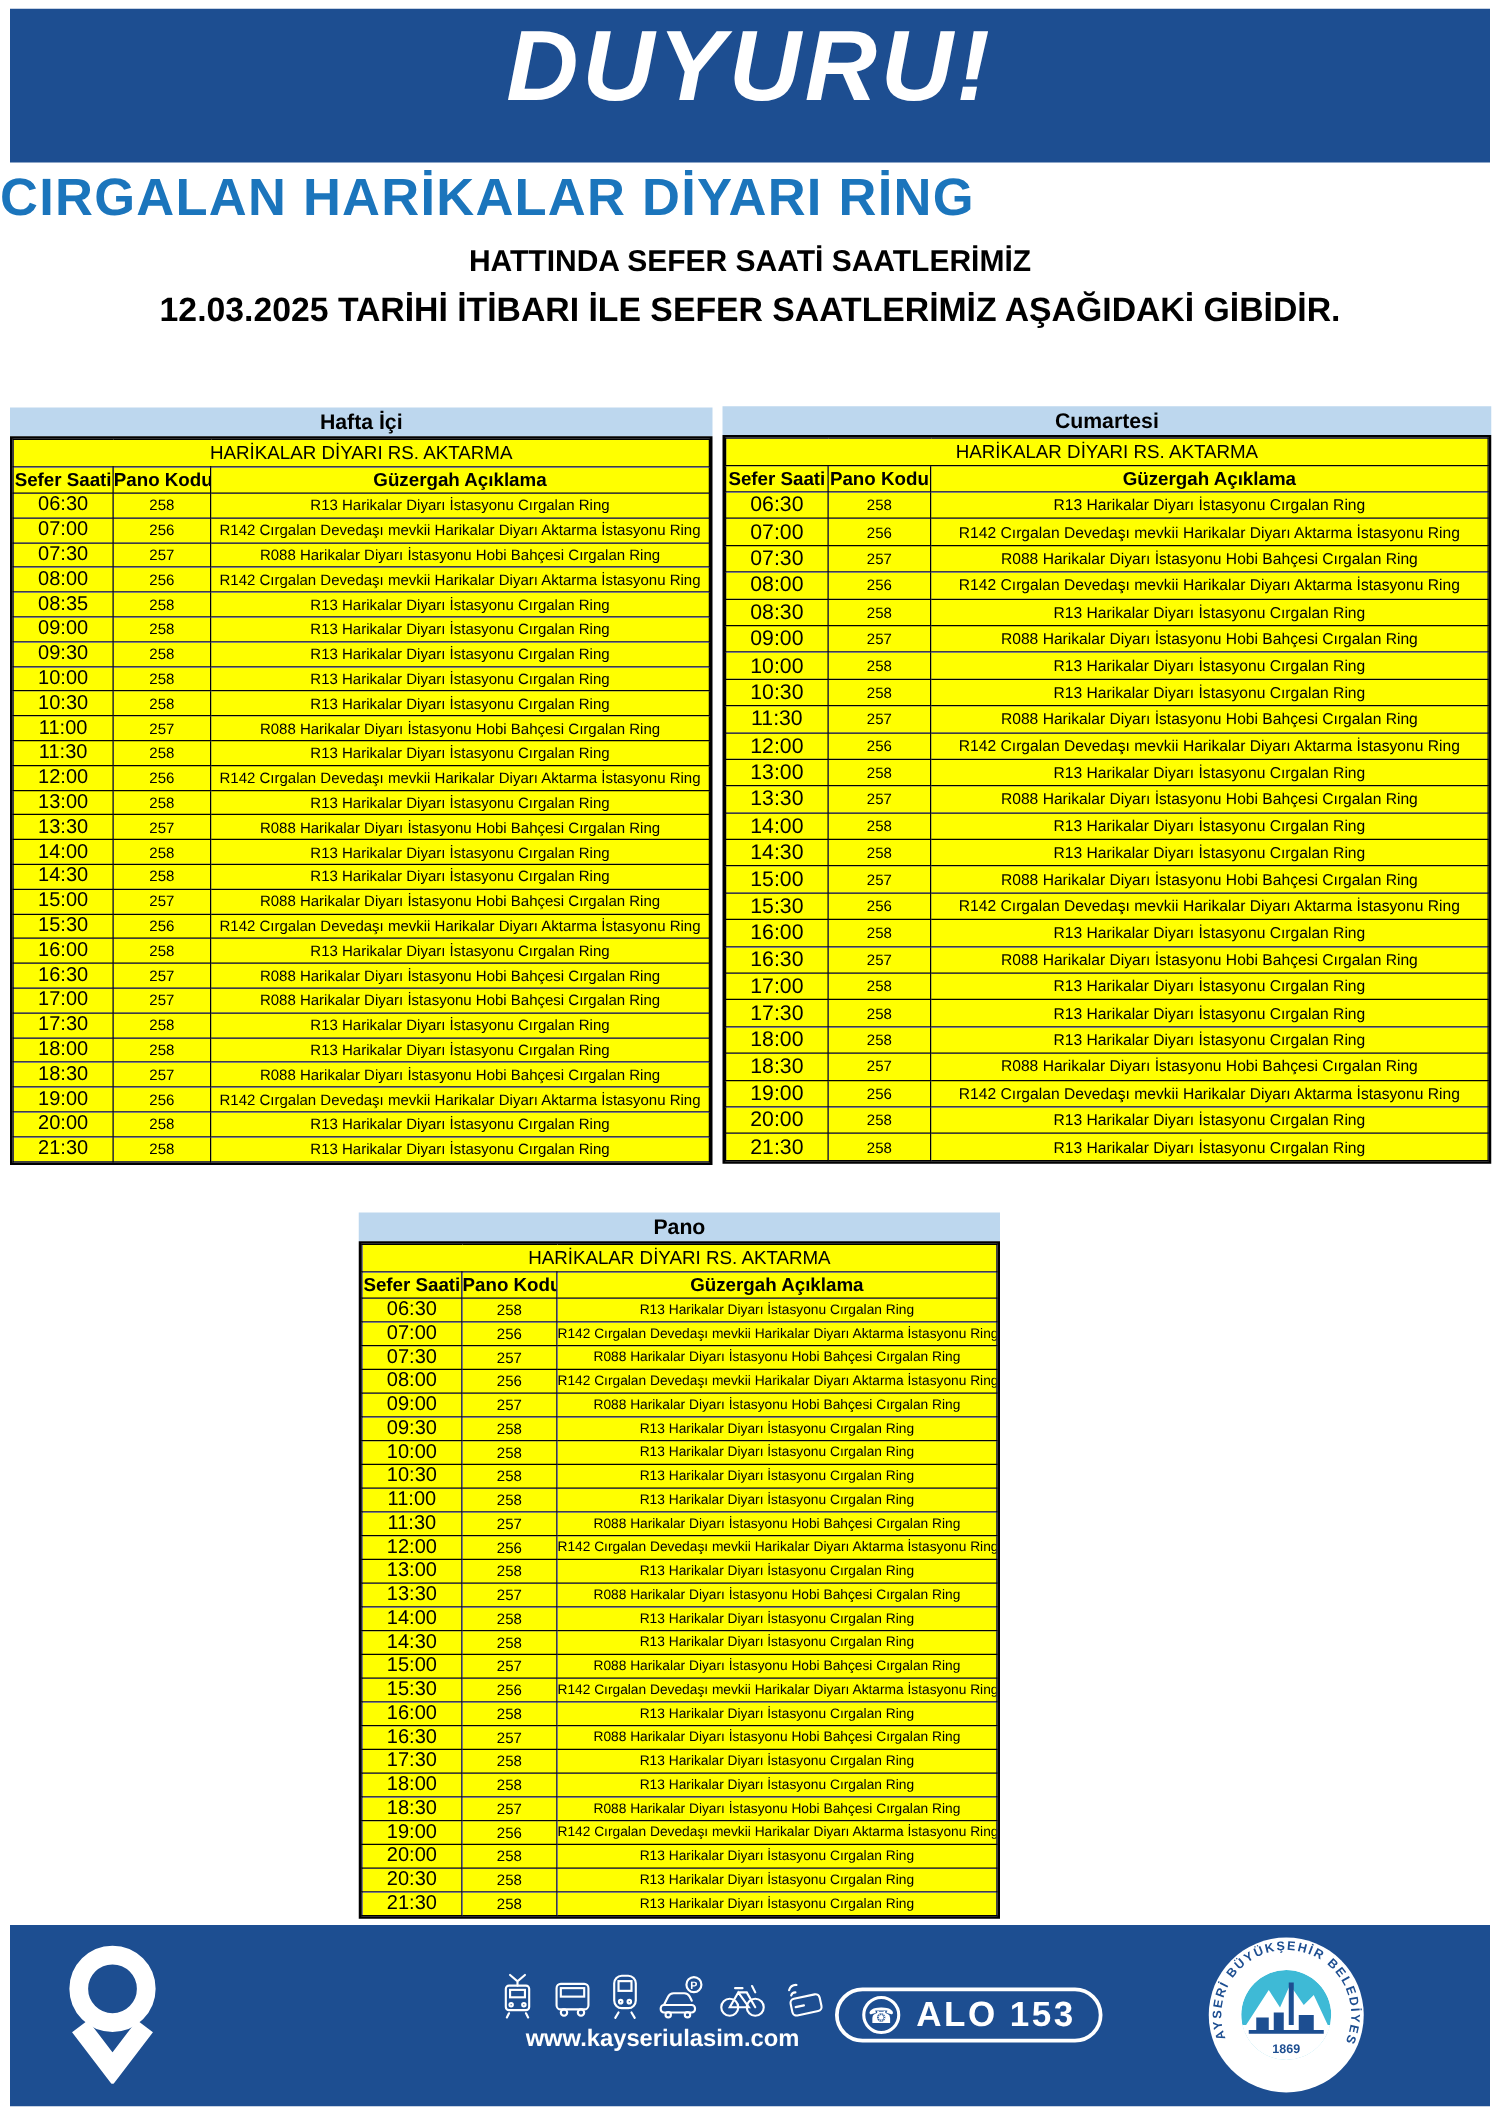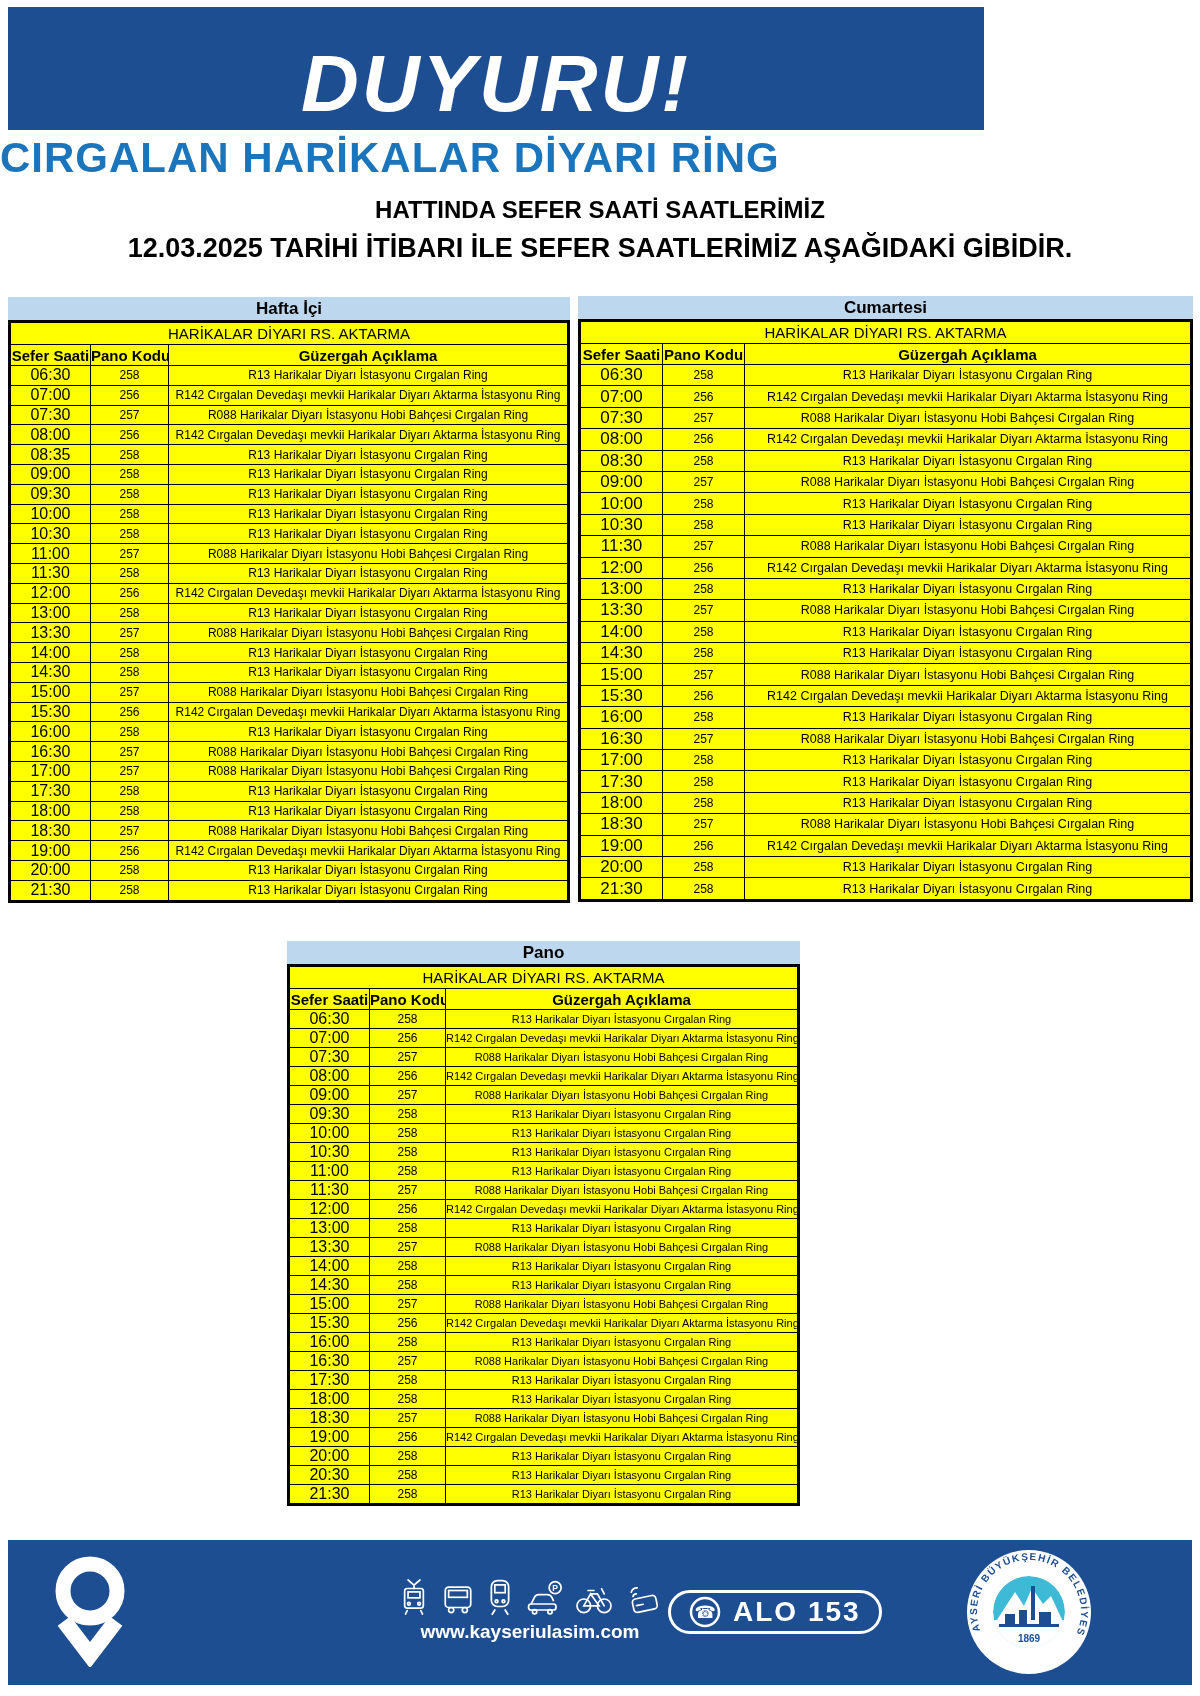--- a/index.html
+++ b/index.html
@@ -4,32 +4,32 @@
 <style>
   :root{
     --navy:#1D4E91; --titleblue:#1B75BC; --lightblue:#BDD7EE;
     --yellow:#FFFF00; --teal:#3EBAD6;
   }
   *{box-sizing:border-box;}
   body{margin:0;font-family:"Liberation Sans",sans-serif;background:#fff;}
   .page{position:relative;width:1200px;height:1696px;background:#fff;overflow:hidden;}
 
   
-  .band-top{position:absolute;left:8px;top:7px;width:976px;height:123px;background:var(--navy);
-    display:flex;align-items:flex-end;justify-content:center;}
+  .band-top{position:absolute;left:8px;top:7px;width:1184px;height:123px;background:var(--navy);
+    display:flex;align-items:flex-start;justify-content:center;}
   .banner-title{color:#fff;font-size:80px;font-weight:bold;font-style:italic;letter-spacing:3px;}
   .line-title{position:absolute;left:0;top:134px;width:100%;text-align:left;color:var(--titleblue);
     font-size:42px;font-weight:bold;letter-spacing:1px;}
   .subtitle{position:absolute;left:0;top:196px;width:100%;text-align:center;color:#000;
     font-size:24px;font-weight:bold;}
   .note{position:absolute;left:0;top:233px;width:100%;text-align:center;color:#000;
     font-size:27px;font-weight:bold;}
 
   
-  .tblwrap{position:absolute;}
+  .tblwrap{position:absolute;margin-top:29px;}
   #t0{left:8px;top:297px;width:562px;}
   #t1{left:578px;top:296px;width:615px;border-radius:29px;}
   #t2{left:287px;top:941px;width:513px;}
   .day-band{height:23px;background:var(--lightblue);font-weight:bold;font-size:17px;color:#000;
     display:flex;align-items:center;justify-content:center;}
   .tbl-border{border:2px solid #000;}
   .tblwrap table{width:100%;border-collapse:collapse;table-layout:fixed;}
   .tblwrap th,.tblwrap td{border:1px solid #000;background:var(--yellow);color:#000;
     text-align:center;vertical-align:middle;padding:0;overflow:hidden;white-space:nowrap;}
   tr.station th{font-size:15px;font-weight:normal;height:22px;}

